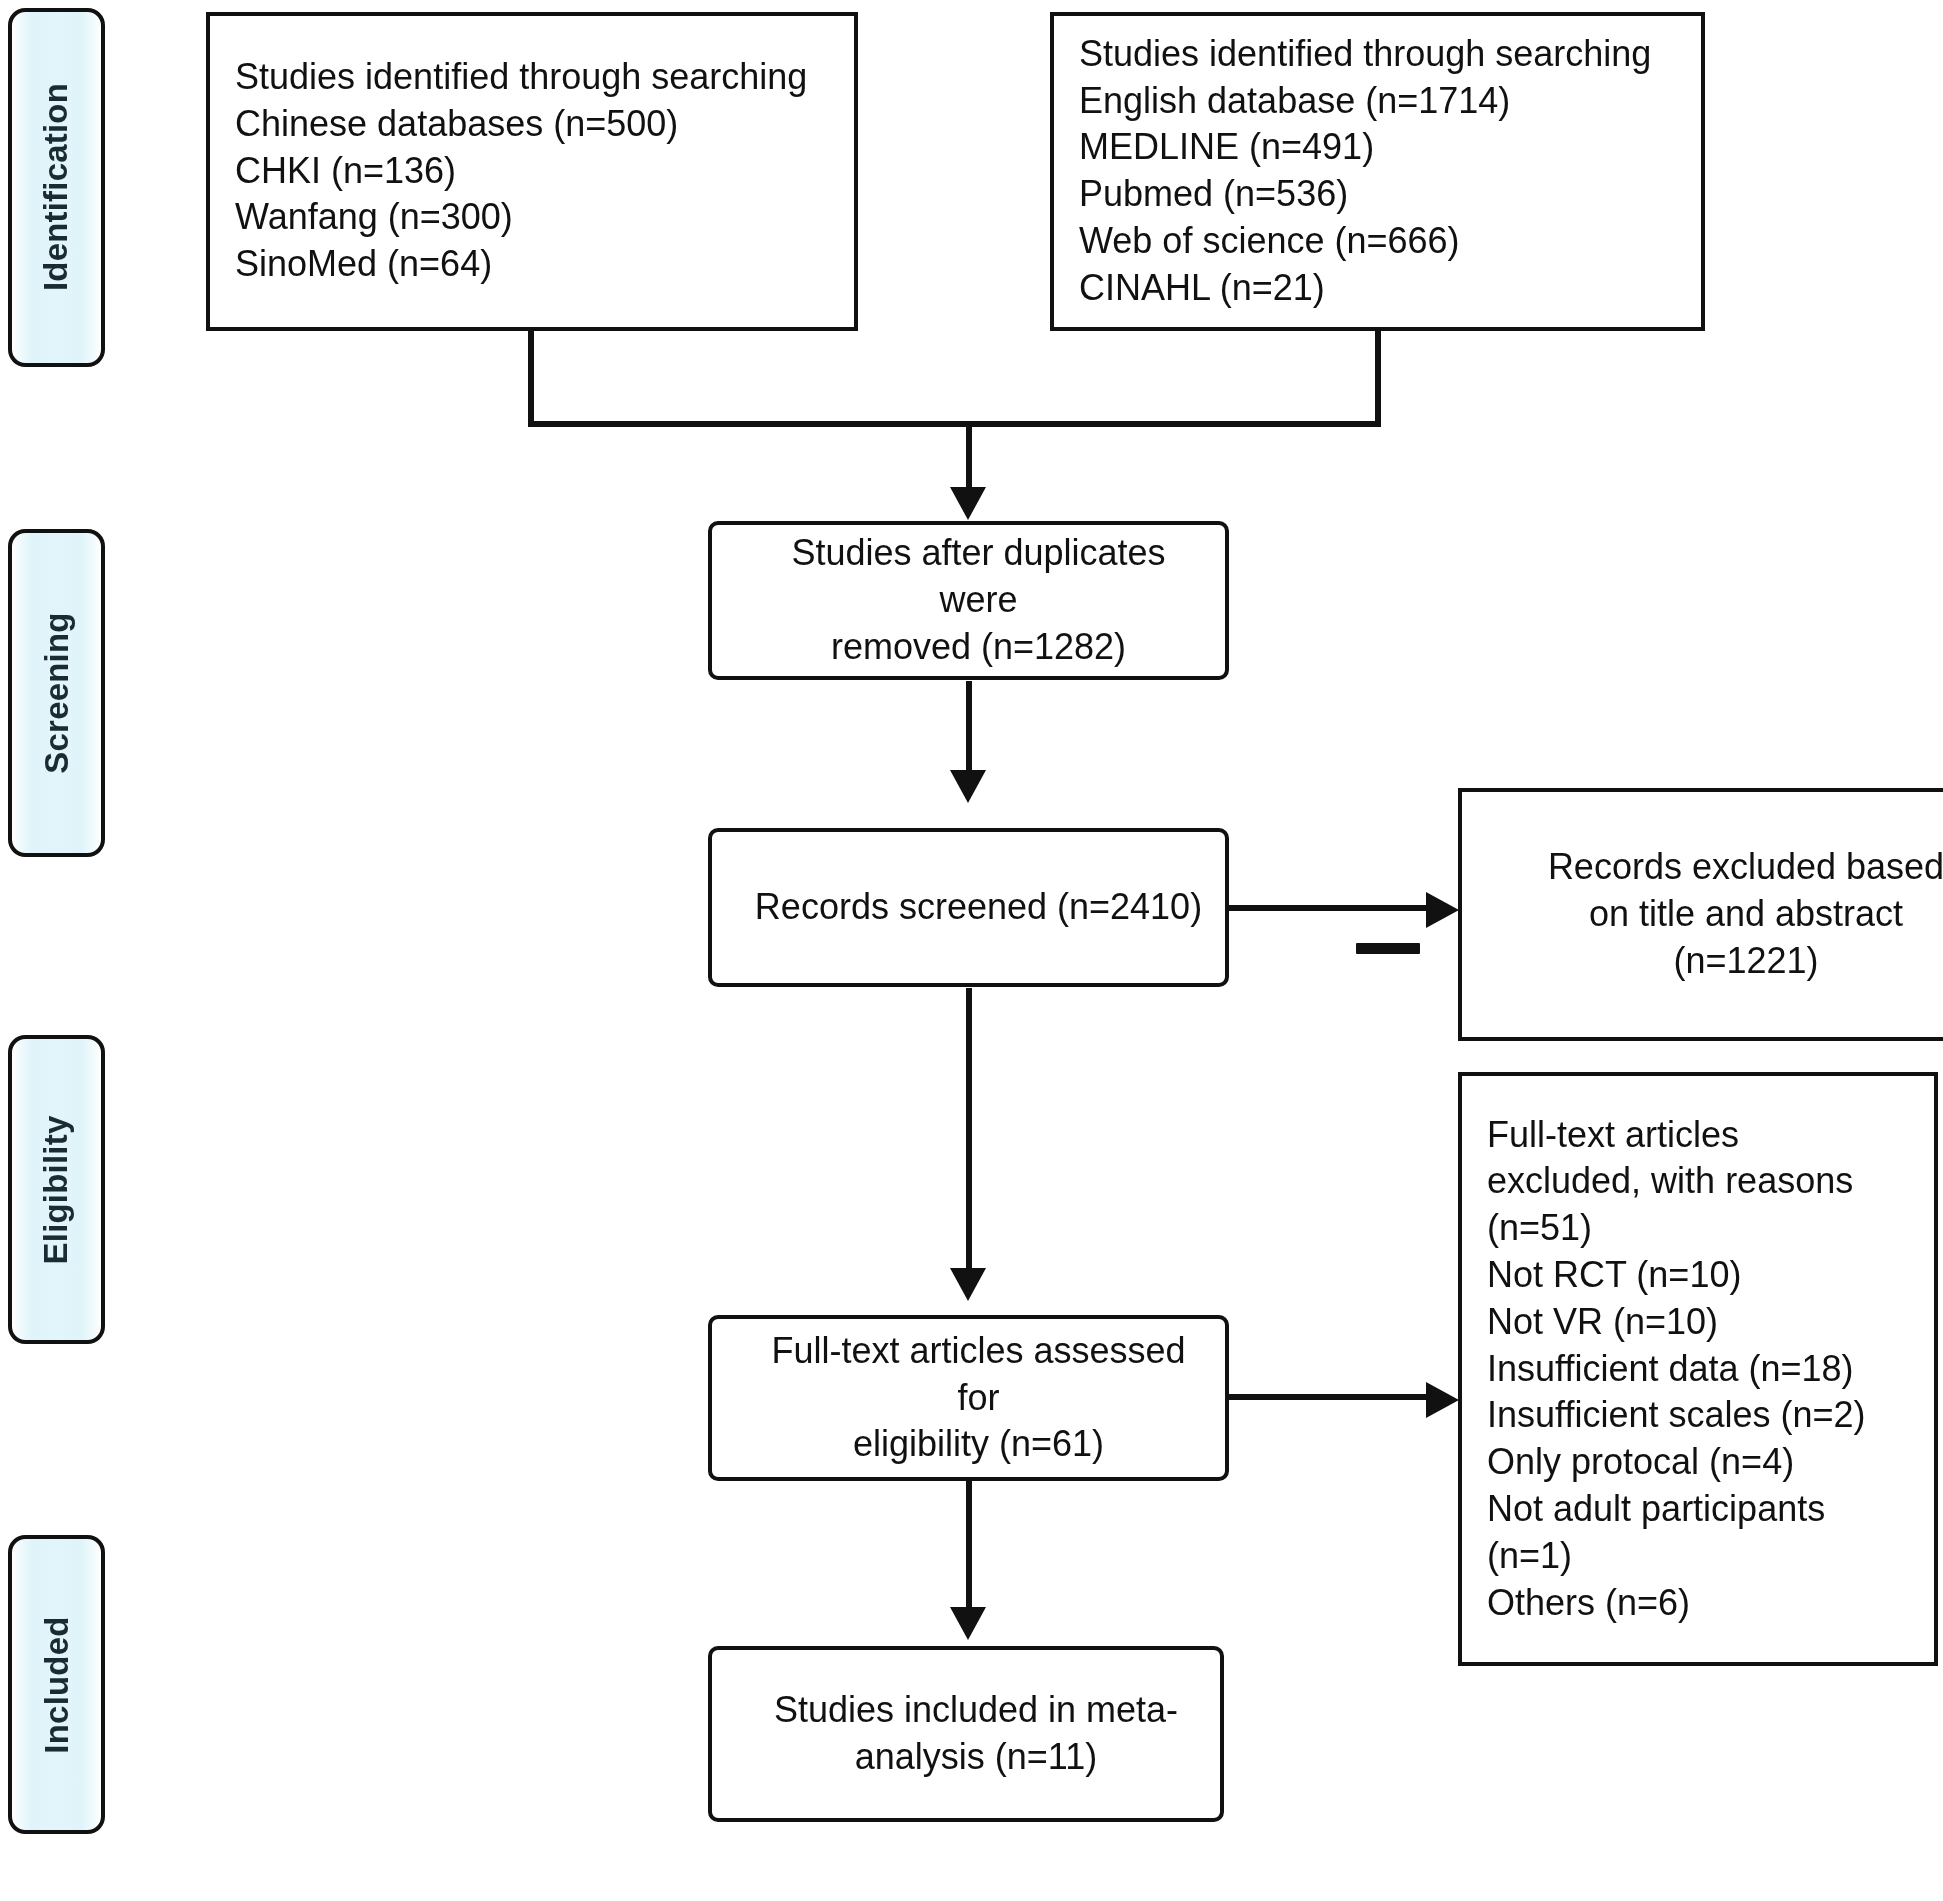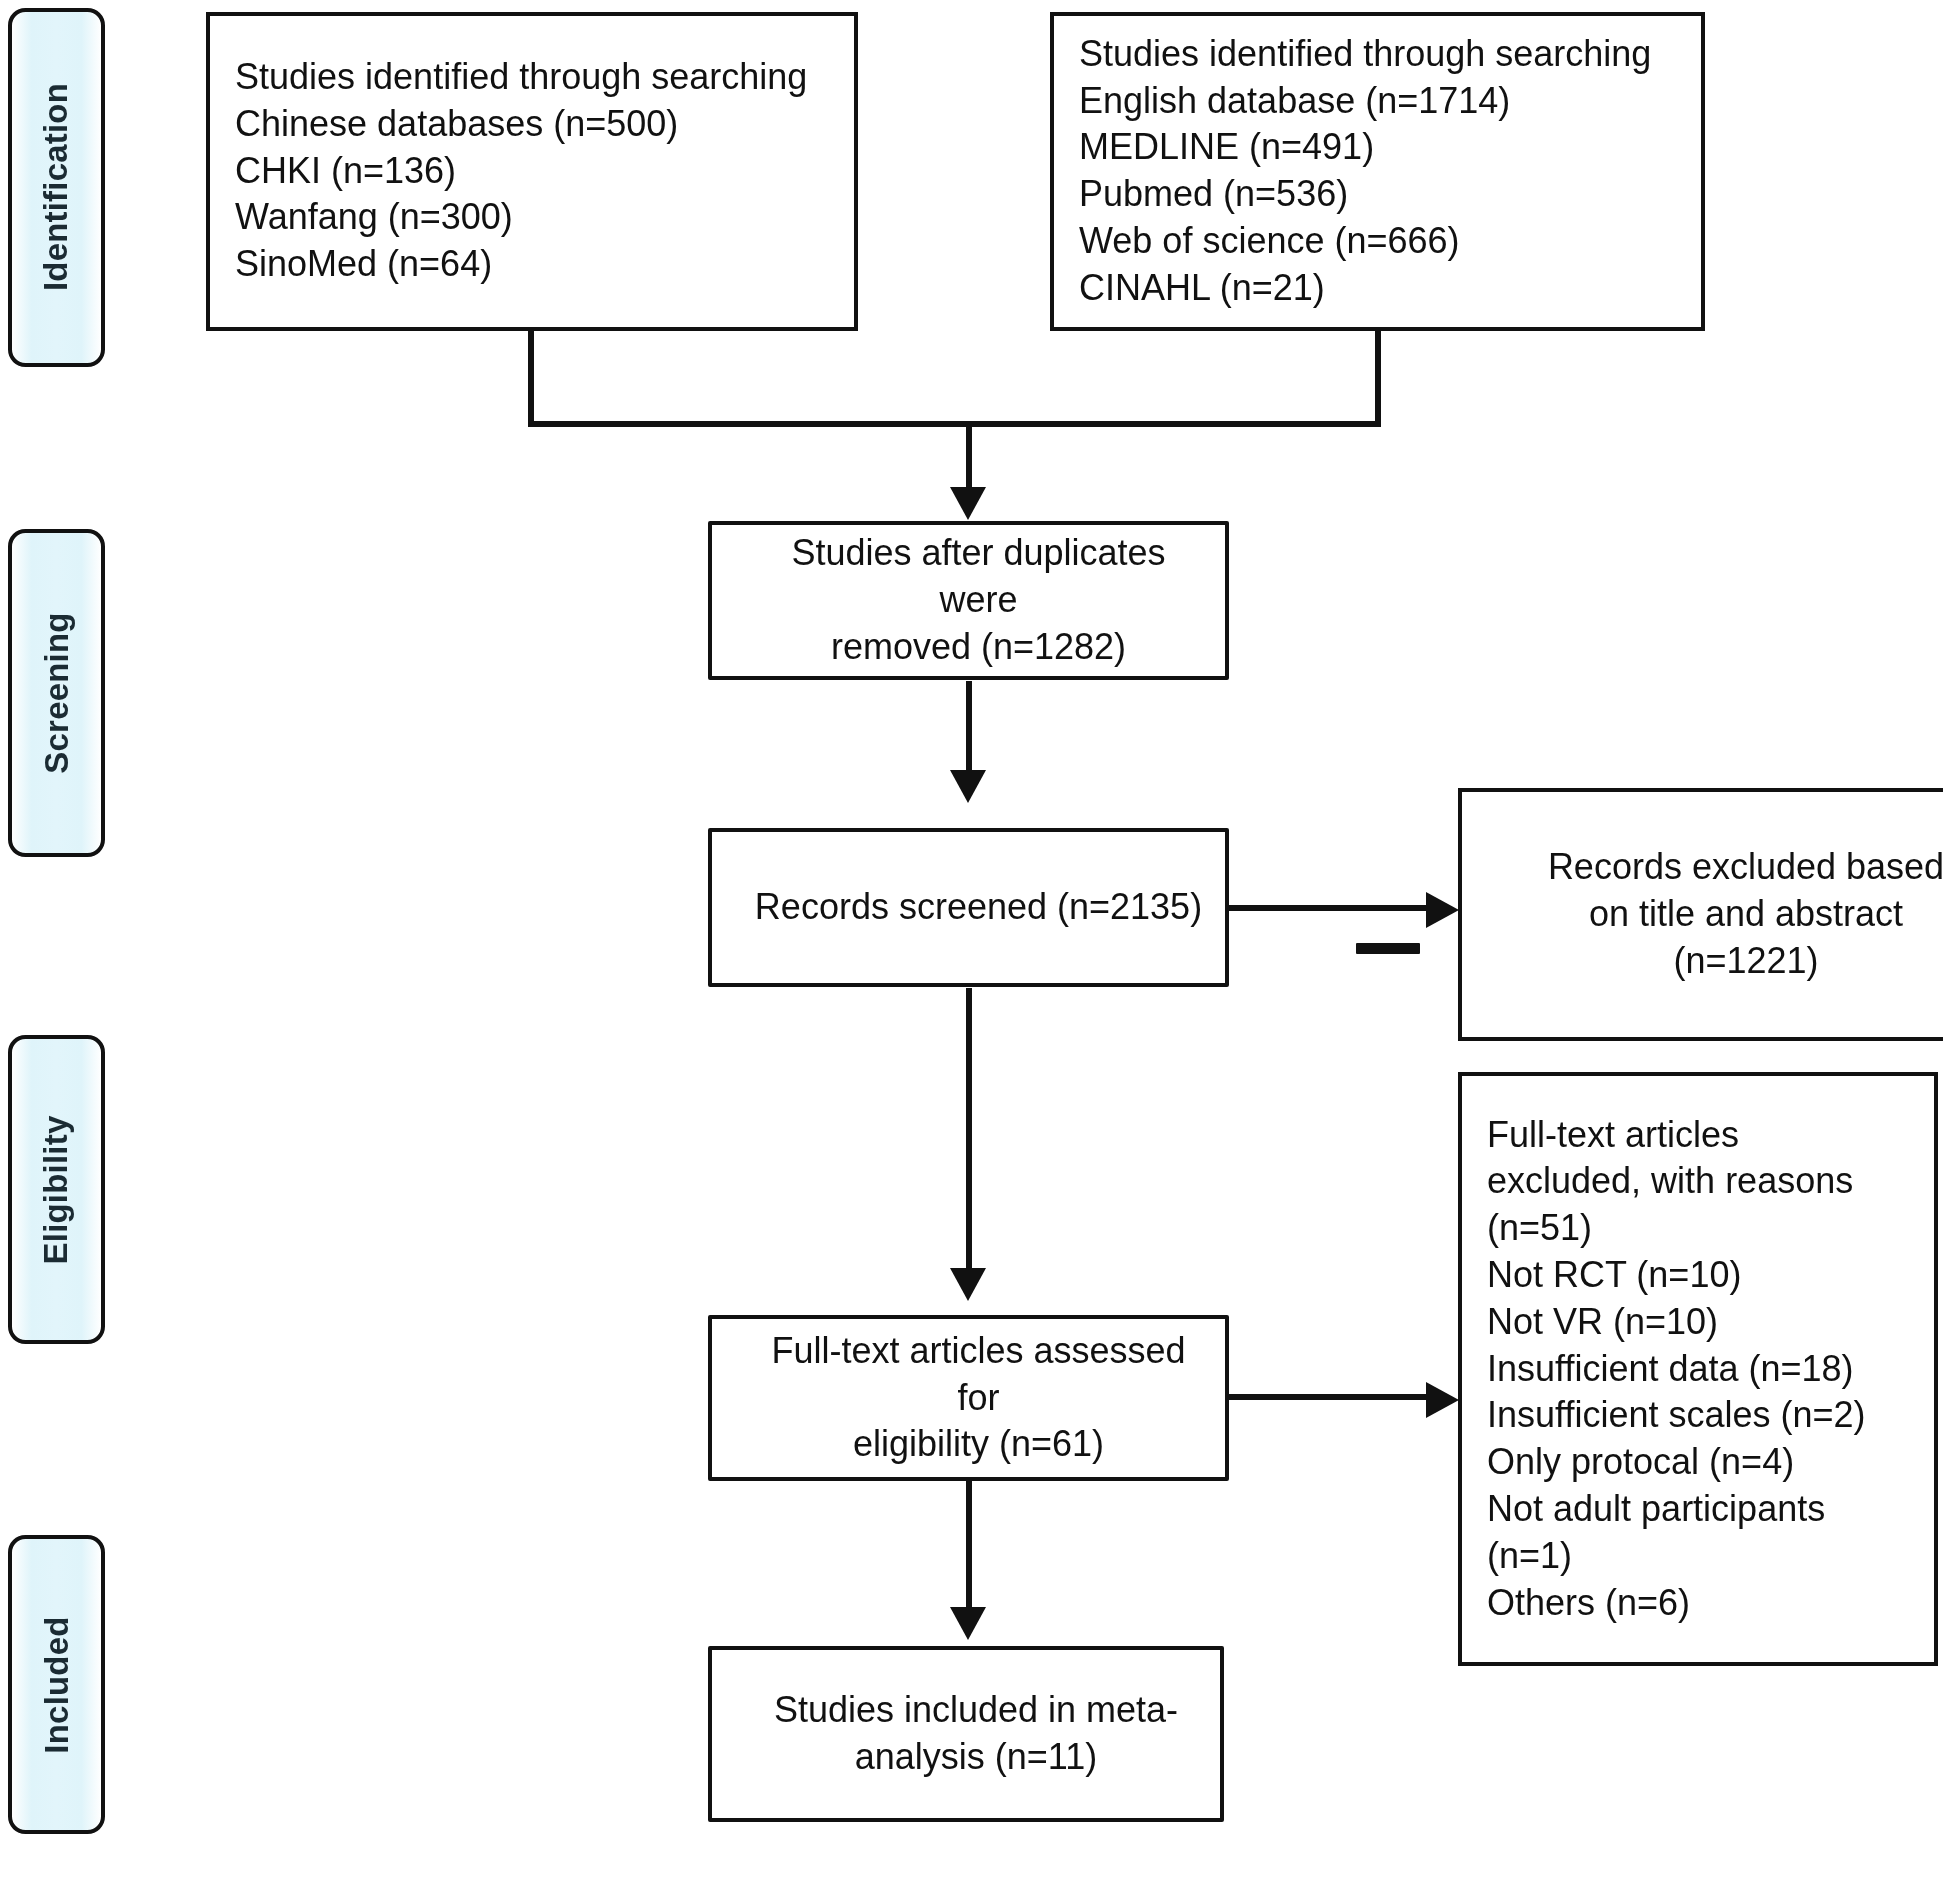--- a/index.html
+++ b/index.html
@@ -42,21 +42,21 @@
   .flow-box {
     position: absolute;
     box-sizing: border-box;
     border: 4.8px solid #111111;
     background: #ffffff;
     display: flex;
     align-items: center;
     overflow: hidden;
   }
   .flow-box.squared { border-radius: 0; }
-  .flow-box.rounded { border-radius: 2px; padding-left: 20px; }
+  .flow-box.rounded { border-radius: 10px; padding-left: 20px; }
 
   .box-text {
     width: 100%;
     font-size: 36px;
     line-height: 1.30;
     color: #111111;
     white-space: pre-line;
   }
   .box-text.left   { text-align: left;   padding: 0 25px; }
   .box-text.center { text-align: center; padding: 0 21px; }
@@ -136,21 +136,21 @@
 
   <div class="flow-box rounded" style="left:708px; top:521px; width:521px; height:159px;">
     <div class="box-text center">Studies after duplicates were
 removed (n=1282)</div>
   </div>
 
   <div class="conn conn-v" style="left:966px; top:681px; height:108px;"></div>
   <div class="arrow-down" style="left:950px; top:770px;"></div>
 
   <div class="flow-box rounded" style="left:708px; top:828px; width:521px; height:159px;">
-    <div class="box-text center">Records screened (n=2135)</div>
+    <div class="box-text center">Records screened (n=2410)</div>
   </div>
 
   <div class="conn conn-h" style="left:1229px; top:905px; width:203px;"></div>
   <div class="arrow-right" style="left:1426px; top:892px;"></div>
   <div class="stray-dash" style="left:1356px; top:943px; width:64px;"></div>
 
   <div class="flow-box squared" style="left:1458px; top:788px; width:576px; height:253px;align-items:center;">
     <div class="box-text center">Records excluded based
 on title and abstract
 (n=1221)</div>

